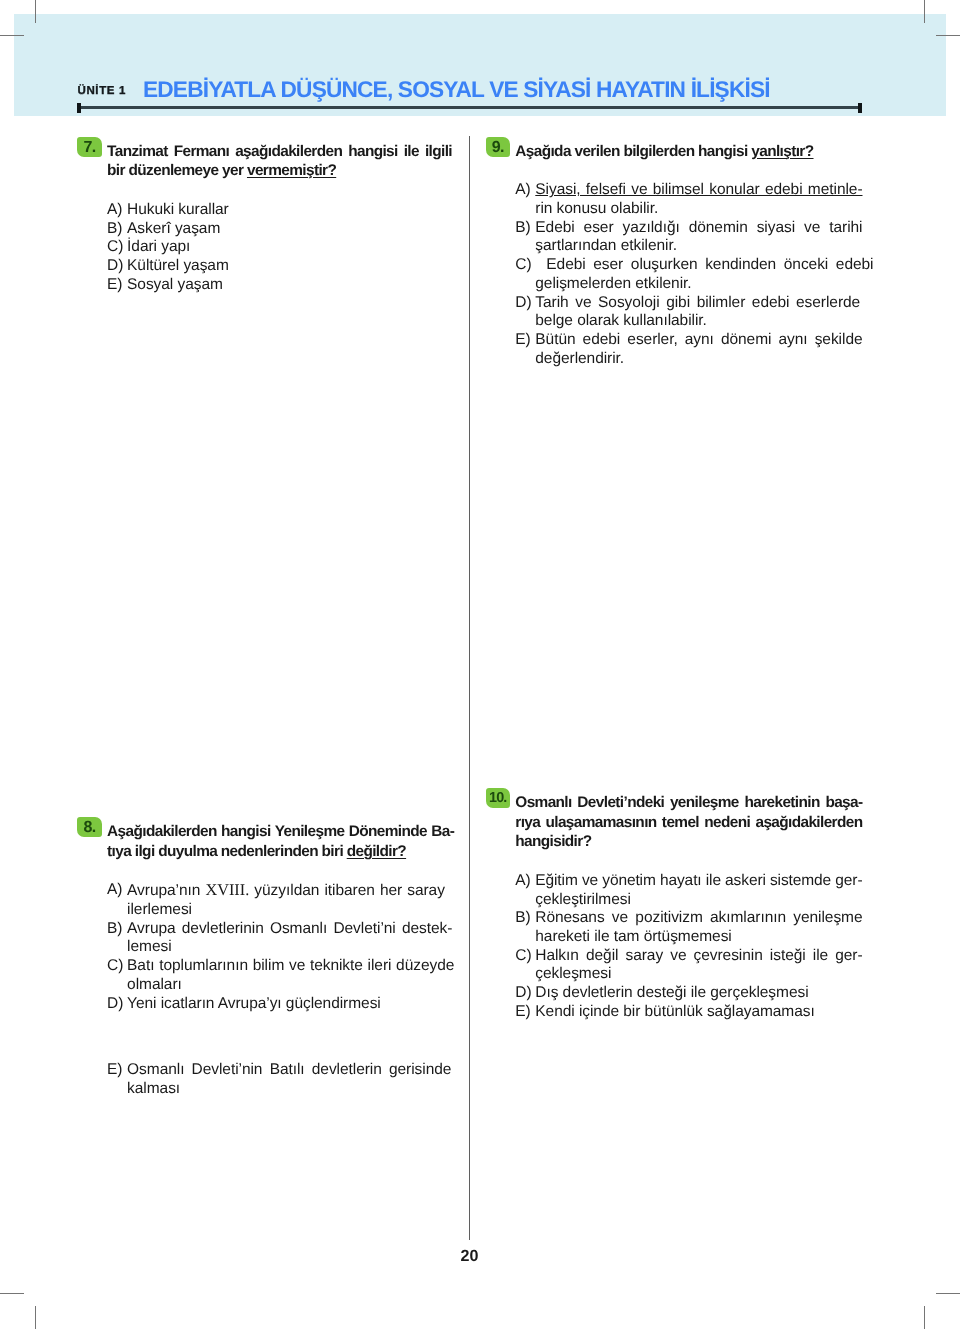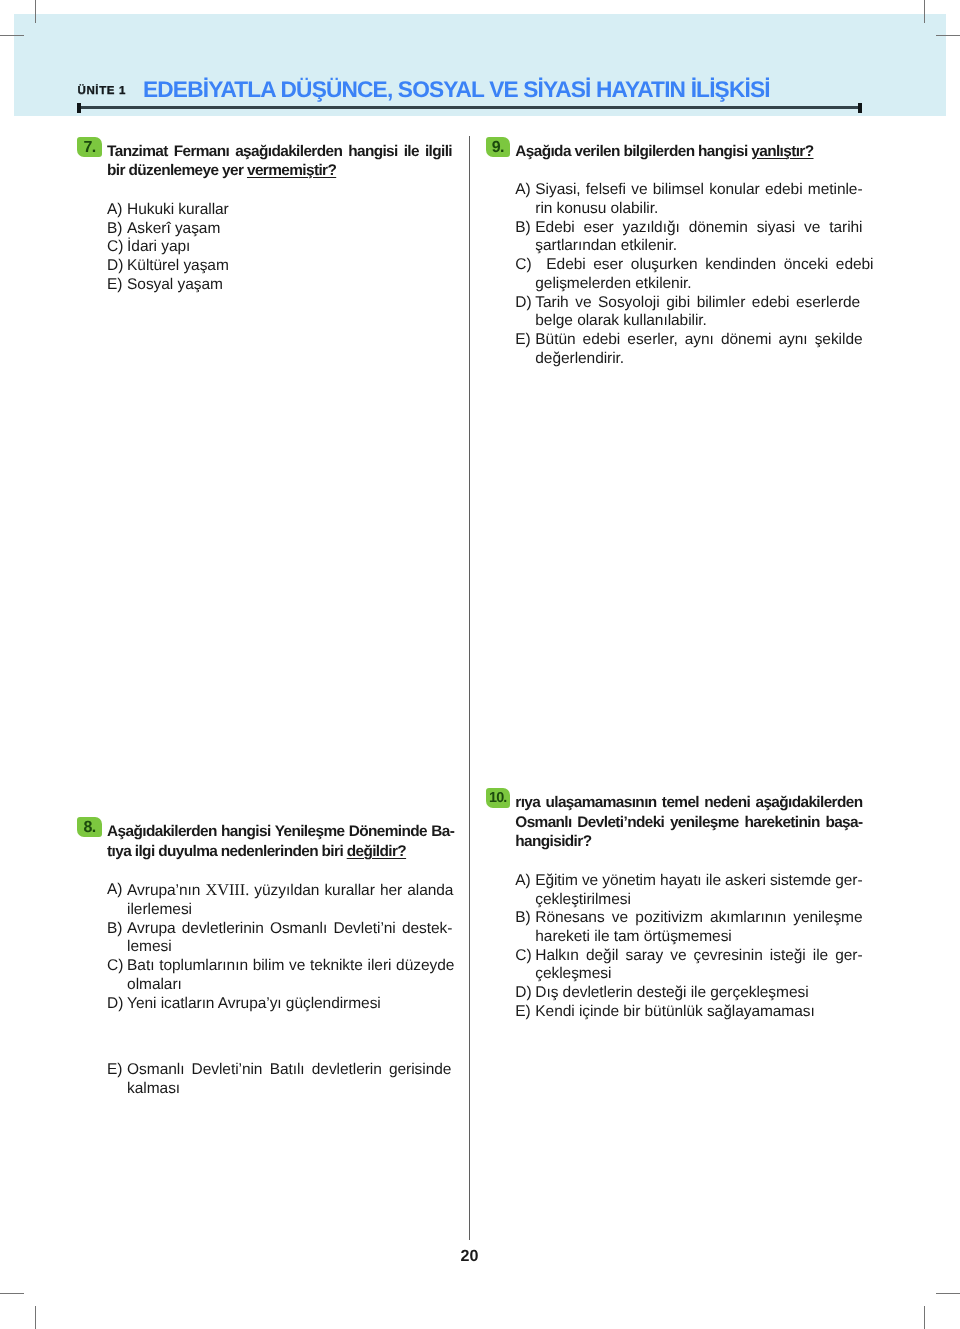--- a/index.html
+++ b/index.html
@@ -110,21 +110,21 @@
   <div class="col colR" id="slot-top-right" style="top:141.5px;">
       <div class="qhead">
         <div class="qnum">9.</div>
         <div class="qtext">
           <div class="ln"><span>Aşağıda verilen bilgilerden hangisi </span><span class="u">yanlıştır?</span></div>
         </div>
       </div>
       <div class="opts">
         <div class="opt">
           <div class="optl">A)</div>
-          <div class="jline" style="word-spacing: 1.04688px;">Siyasi, felsefi ve bilimsel konular edebi metinle-</div>
+          <div class="jline" style="word-spacing: 1.04688px; text-decoration: underline;">Siyasi, felsefi ve bilimsel konular edebi metinle-</div>
           <div class="ln">rin konusu olabilir.</div>
         </div>
         <div class="opt">
           <div class="optl">B)</div>
           <div class="jline" style="word-spacing: 4.72656px;">Edebi eser yazıldığı dönemin siyasi ve tarihi</div>
           <div class="ln">şartlarından etkilenir.</div>
         </div>
         <div class="opt">
           <div class="optl">C)</div>
           <div class="jline" style="word-spacing: 3.39375px; margin-left: 11px;">Edebi eser oluşurken kendinden önceki edebi</div>
@@ -146,21 +146,21 @@
       <div class="qhead">
         <div class="qnum">8.</div>
         <div class="qtext">
           <div class="jline" style="word-spacing: 0.710938px;">Aşağıdakilerden hangisi Yenileşme Döneminde Ba-</div>
           <div class="ln"><span>tıya ilgi duyulma nedenlerinden biri </span><span class="u">değildir?</span></div>
         </div>
       </div>
       <div class="opts">
         <div class="opt">
           <div class="optl">A)</div>
-          <div class="jline" style="word-spacing: 0.869792px;"><span>Avrupa’nın </span><span class="serif">XVIII.</span><span> yüzyıldan kurallar her  alanda</span></div>
+          <div class="jline" style="word-spacing: 0.869792px;"><span>Avrupa’nın </span><span class="serif">XVIII.</span><span> yüzyıldan itibaren her  saray</span></div>
           <div class="ln">ilerlemesi</div>
         </div>
         <div class="opt">
           <div class="optl">B)</div>
           <div class="jline" style="word-spacing: 1.96562px;">Avrupa devletlerinin  Osmanlı Devleti’ni destek-</div>
           <div class="ln">lemesi</div>
         </div>
         <div class="opt">
           <div class="optl">C)</div>
           <div class="jline" style="word-spacing: 0.46875px;">Batı toplumlarının bilim ve teknikte ileri düzeyde</div>
@@ -174,22 +174,22 @@
           <div class="optl">E)</div>
           <div class="jline" style="word-spacing: 2.95312px; margin-top: 48px;">Osmanlı Devleti’nin  Batılı devletlerin gerisinde</div>
           <div class="ln">kalması</div>
         </div>
       </div>
     </div>
   <div class="col colR" id="slot-bottom-right" style="top:793px;">
       <div class="qhead">
         <div class="qnum w3">10.</div>
         <div class="qtext">
+          <div class="jline" style="word-spacing: 2.01172px;">Osmanlı Devleti’ndeki yenileşme hareketinin başa-</div>
           <div class="jline" style="word-spacing: 1.64062px;">rıya ulaşamamasının temel nedeni aşağıdakilerden</div>
-          <div class="jline" style="word-spacing: 2.01172px;">Osmanlı Devleti’ndeki yenileşme hareketinin başa-</div>
           <div class="ln"><span>hangisidir?</span></div>
         </div>
       </div>
       <div class="opts">
         <div class="opt">
           <div class="optl">A)</div>
           <div class="jline" style="word-spacing: 0px; letter-spacing: -0.109479px;">Eğitim ve yönetim hayatı ile askeri sistemde ger-</div>
           <div class="ln">çekleştirilmesi</div>
         </div>
         <div class="opt">

